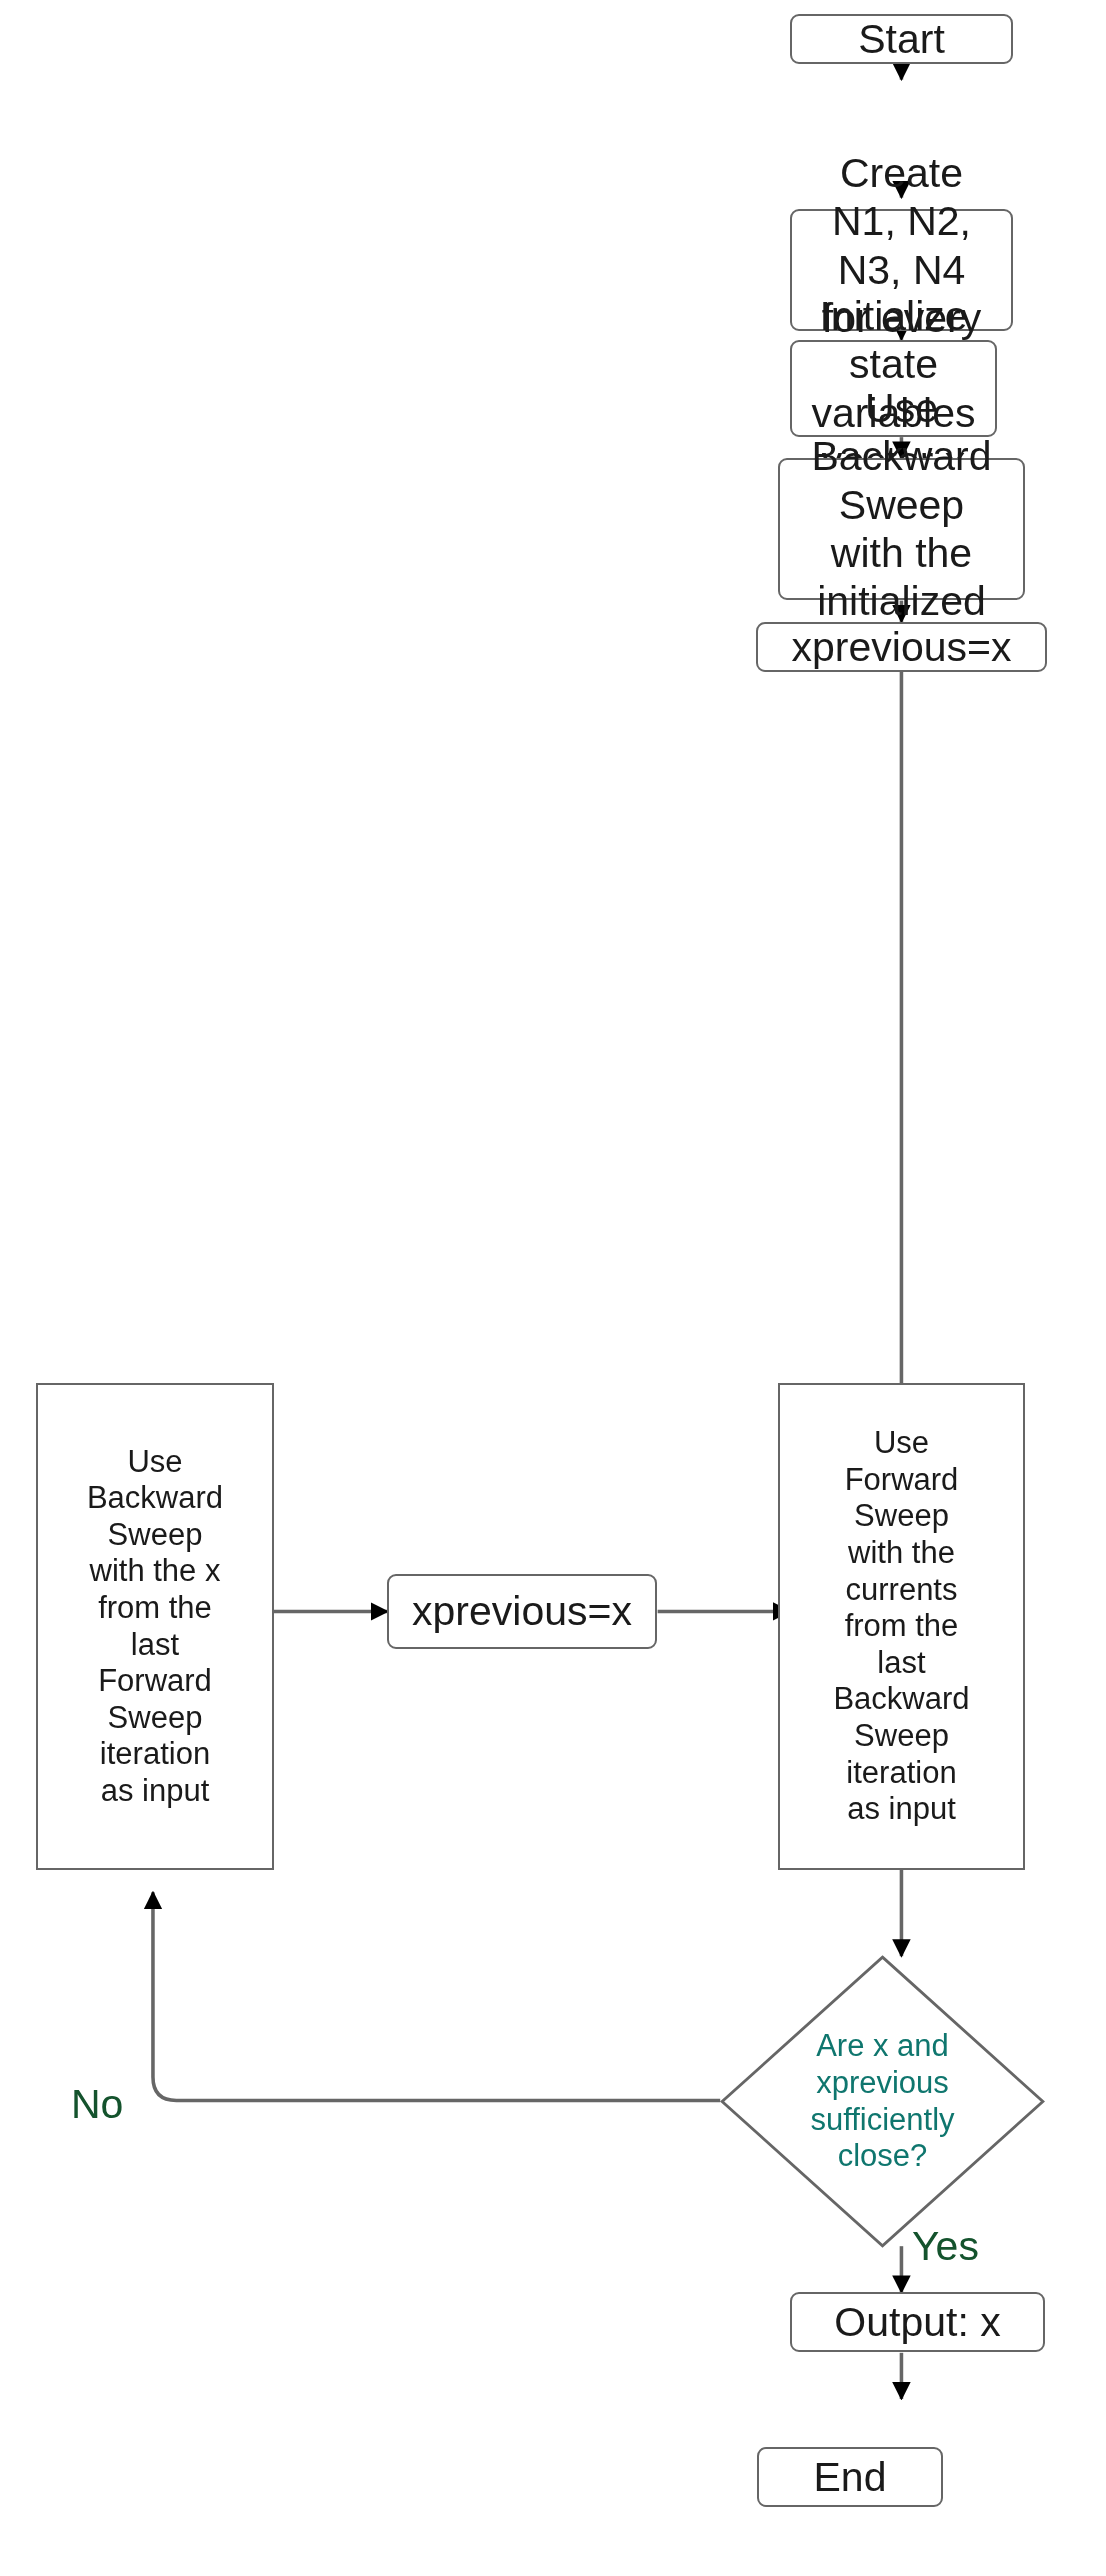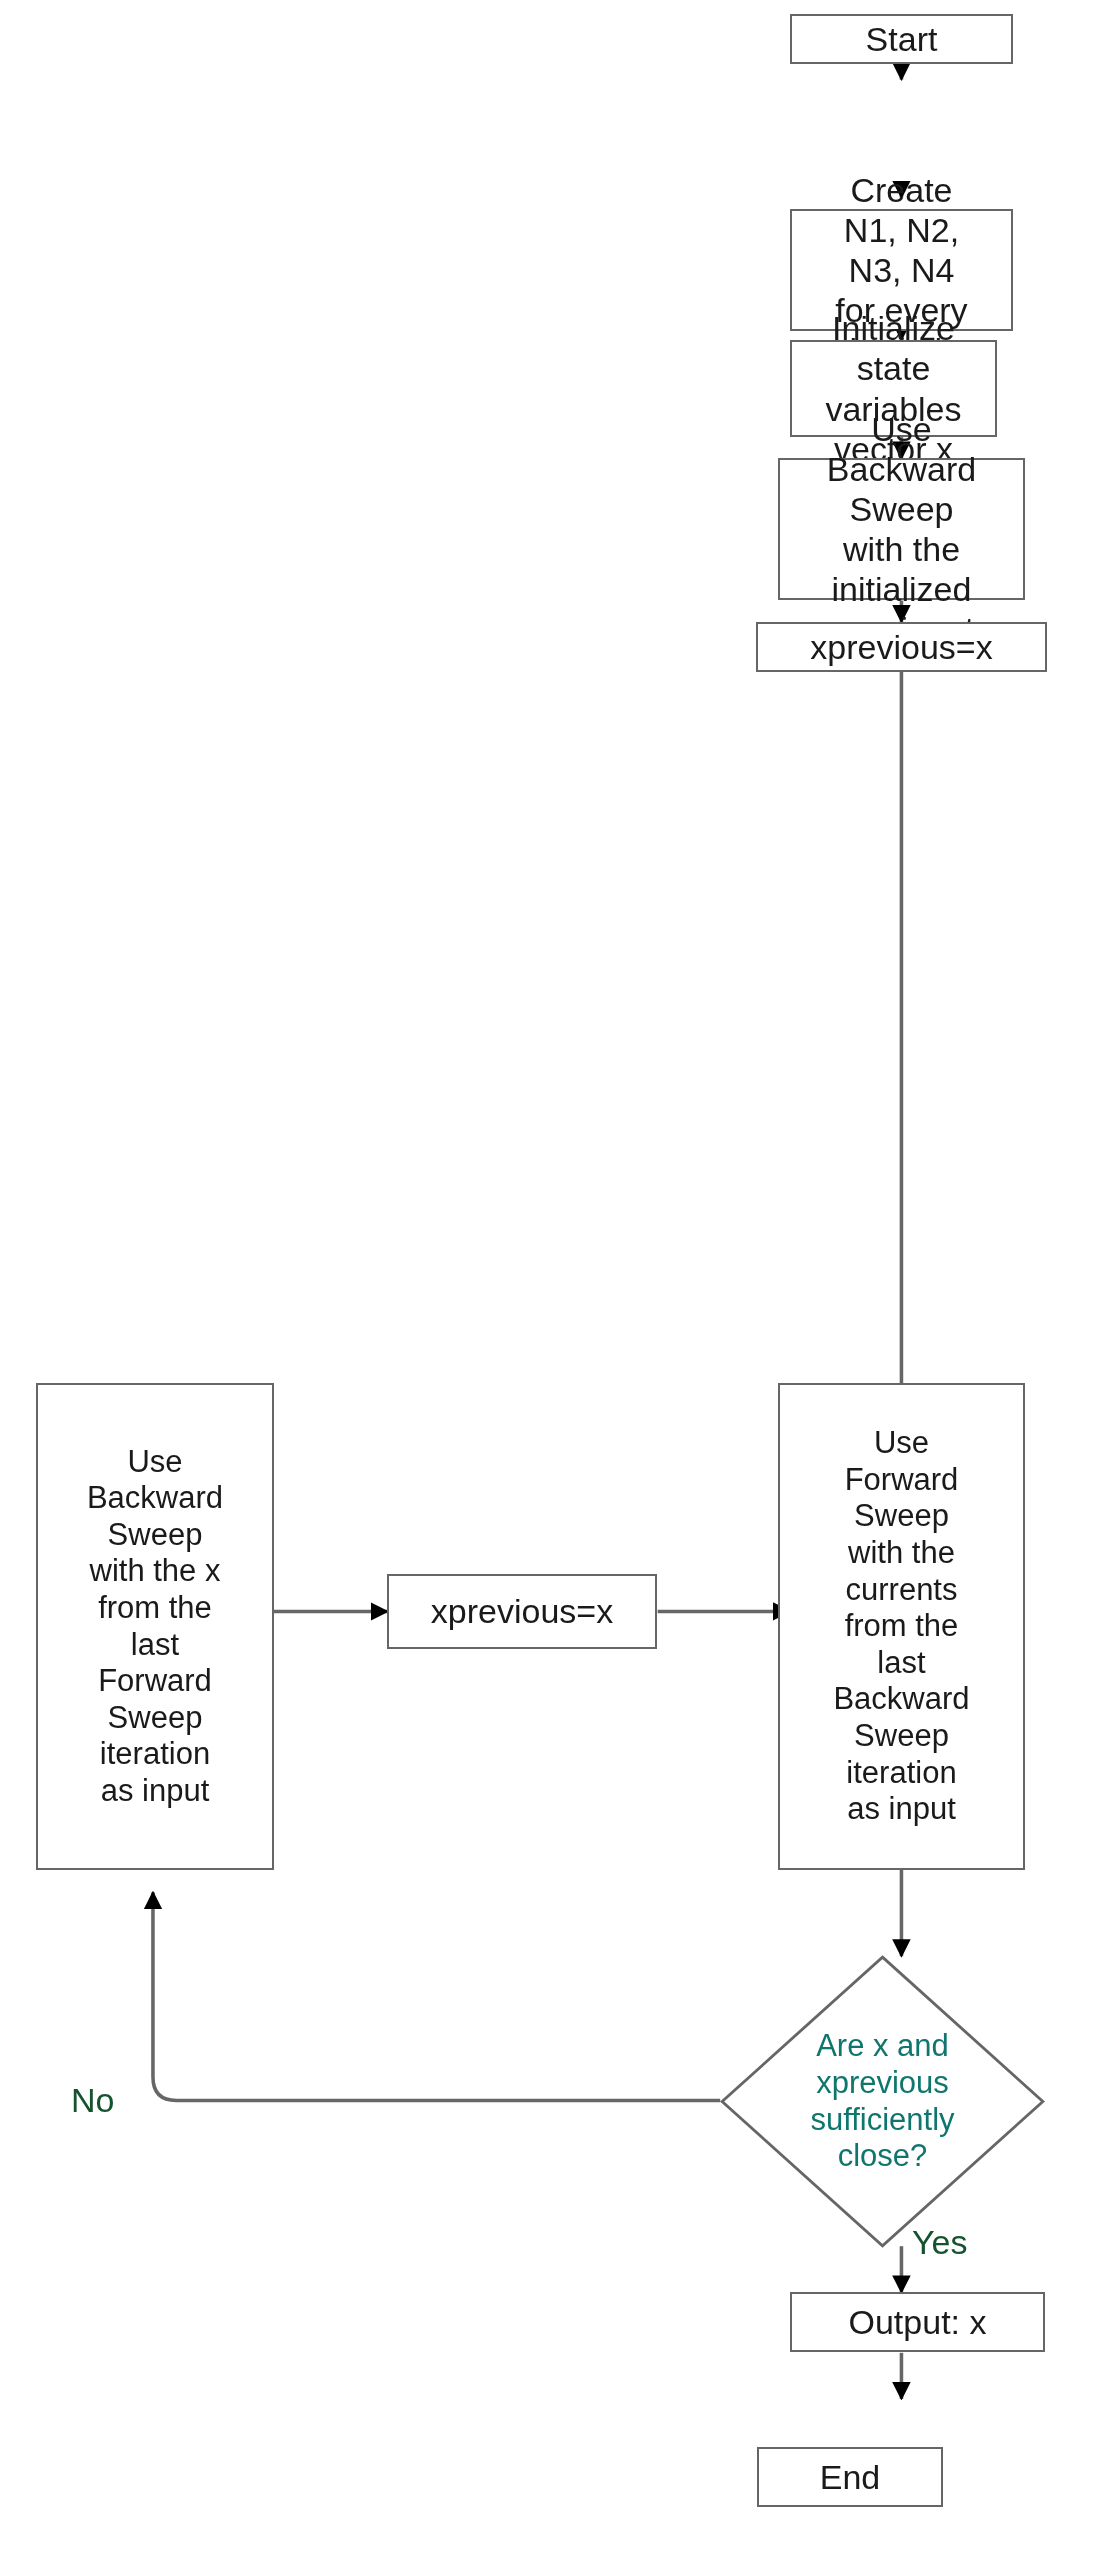--- a/index.html
+++ b/index.html
@@ -68,21 +68,21 @@
     white-space: pre-line;
     line-height: 1.18;
     color: #0f766e;
   }
   .edge-label {
     position: absolute;
     color: #14532d;
     z-index: 3;
     white-space: nowrap;
   }
-  .fs-44 { font-size: 34px; }
+  .fs-44 { font-size: 41px; border-radius: 9px; }
   .fs-43 { font-size: 31px; }
 </style>
 </head>
 <body>
 
 <div id="canvas">
 
   <svg id="edges" width="1107" height="2576" viewBox="0 0 1557 3624" xmlns="http://www.w3.org/2000/svg">
     <defs>
       <marker id="arrow" viewBox="0 0 10 10" refX="9.2" refY="5" markerWidth="5.2" markerHeight="5.2" orient="auto-start-reverse">

